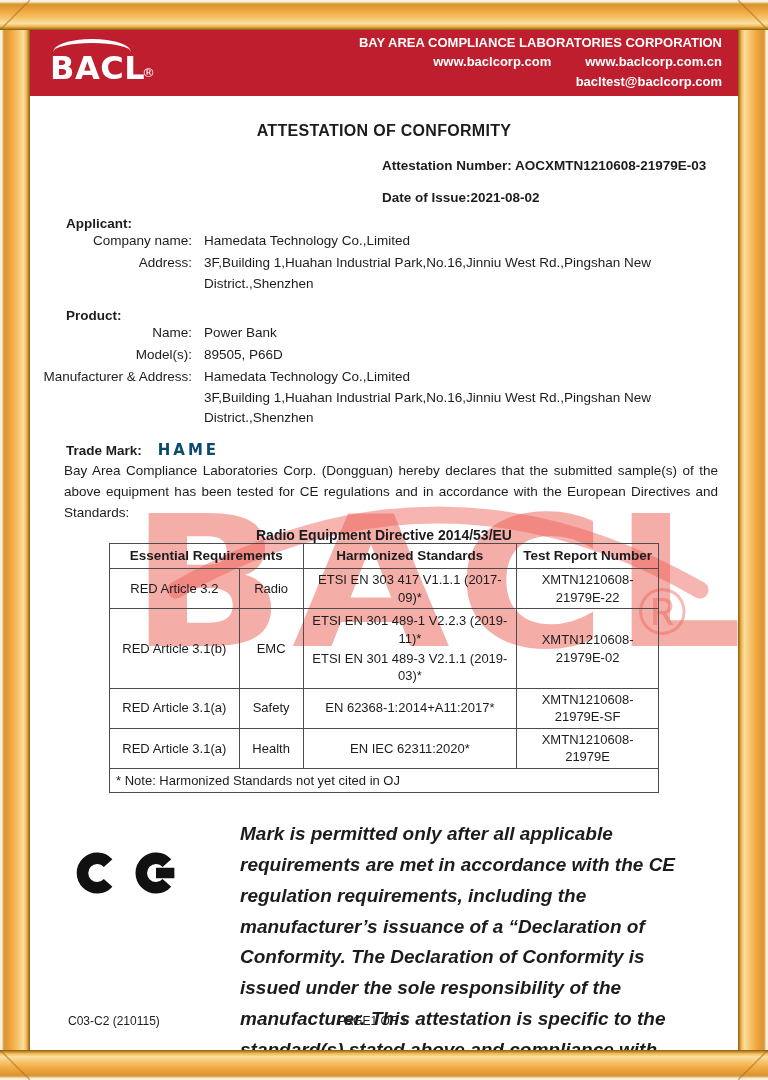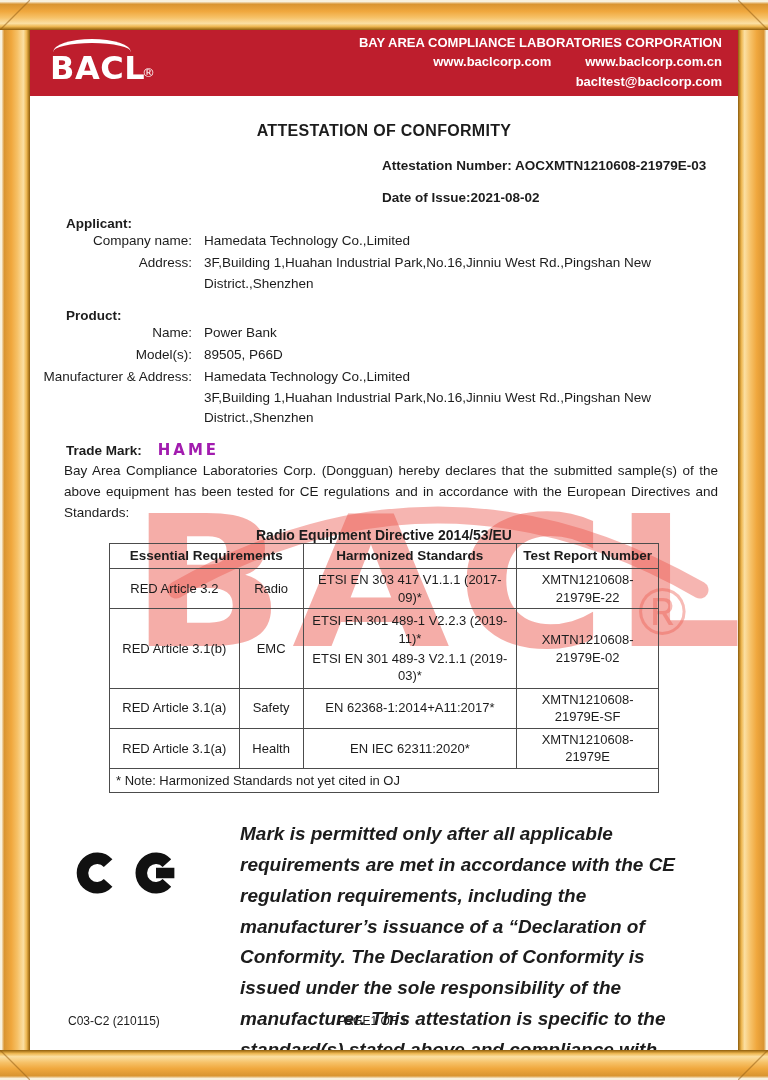--- a/index.html
+++ b/index.html
@@ -73,21 +73,21 @@
   .applicant-label { margin-top:11px; }
   .product-label { margin-top:13px; }
   .kv-grid { display:grid; grid-template-columns:162px 1fr; column-gap:12px; row-gap:1px;
     padding-right:22px; line-height:1.55; }
   .kv-label { text-align:right; white-space:nowrap; }
   .kv-value { max-width:522px; }
 
   
   .trademark-row { padding-left:36px; margin-top:12px; display:flex; align-items:center; }
   .trademark-label { font-weight:bold; }
-  .trademark-logo { color:#a21caf; font-weight:bold; font-size:15px; letter-spacing:3px; margin-left:16px;
+  .trademark-logo { color:#0c4a6e; font-weight:bold; font-size:15px; letter-spacing:3px; margin-left:16px;
     font-family:"DejaVu Sans", sans-serif; }
 
   .declaration { padding:2px 20px 0 34px; text-align:justify; line-height:1.55; }
 
   
   .table-caption { text-align:center; font-weight:bold; font-size:14px; margin-top:3px; }
   table { border-collapse:collapse; margin:0 auto 0; width:550px; font-size:13px; background:transparent; }
   th, td { border:1px solid #4c4c4c; text-align:center; vertical-align:middle; padding:2px 4px; line-height:1.35; }
   th { font-weight:bold; font-size:13.5px; padding:3px 4px; }
   .c-article { width:130px; }

